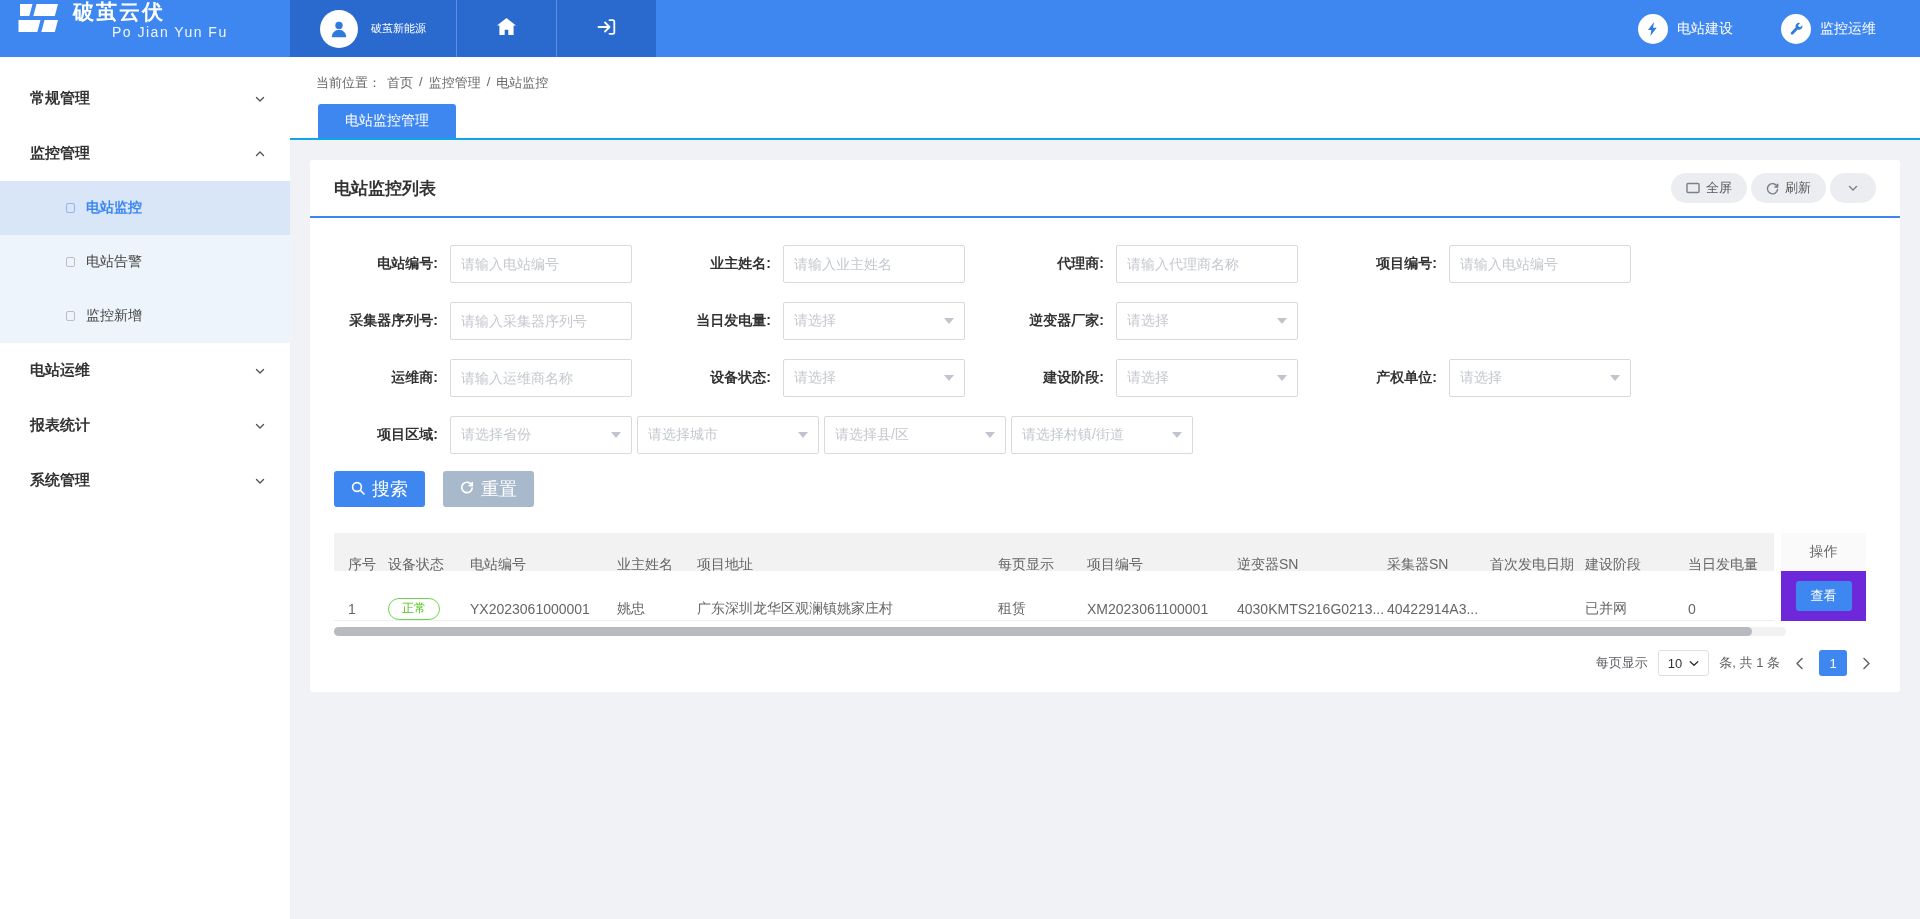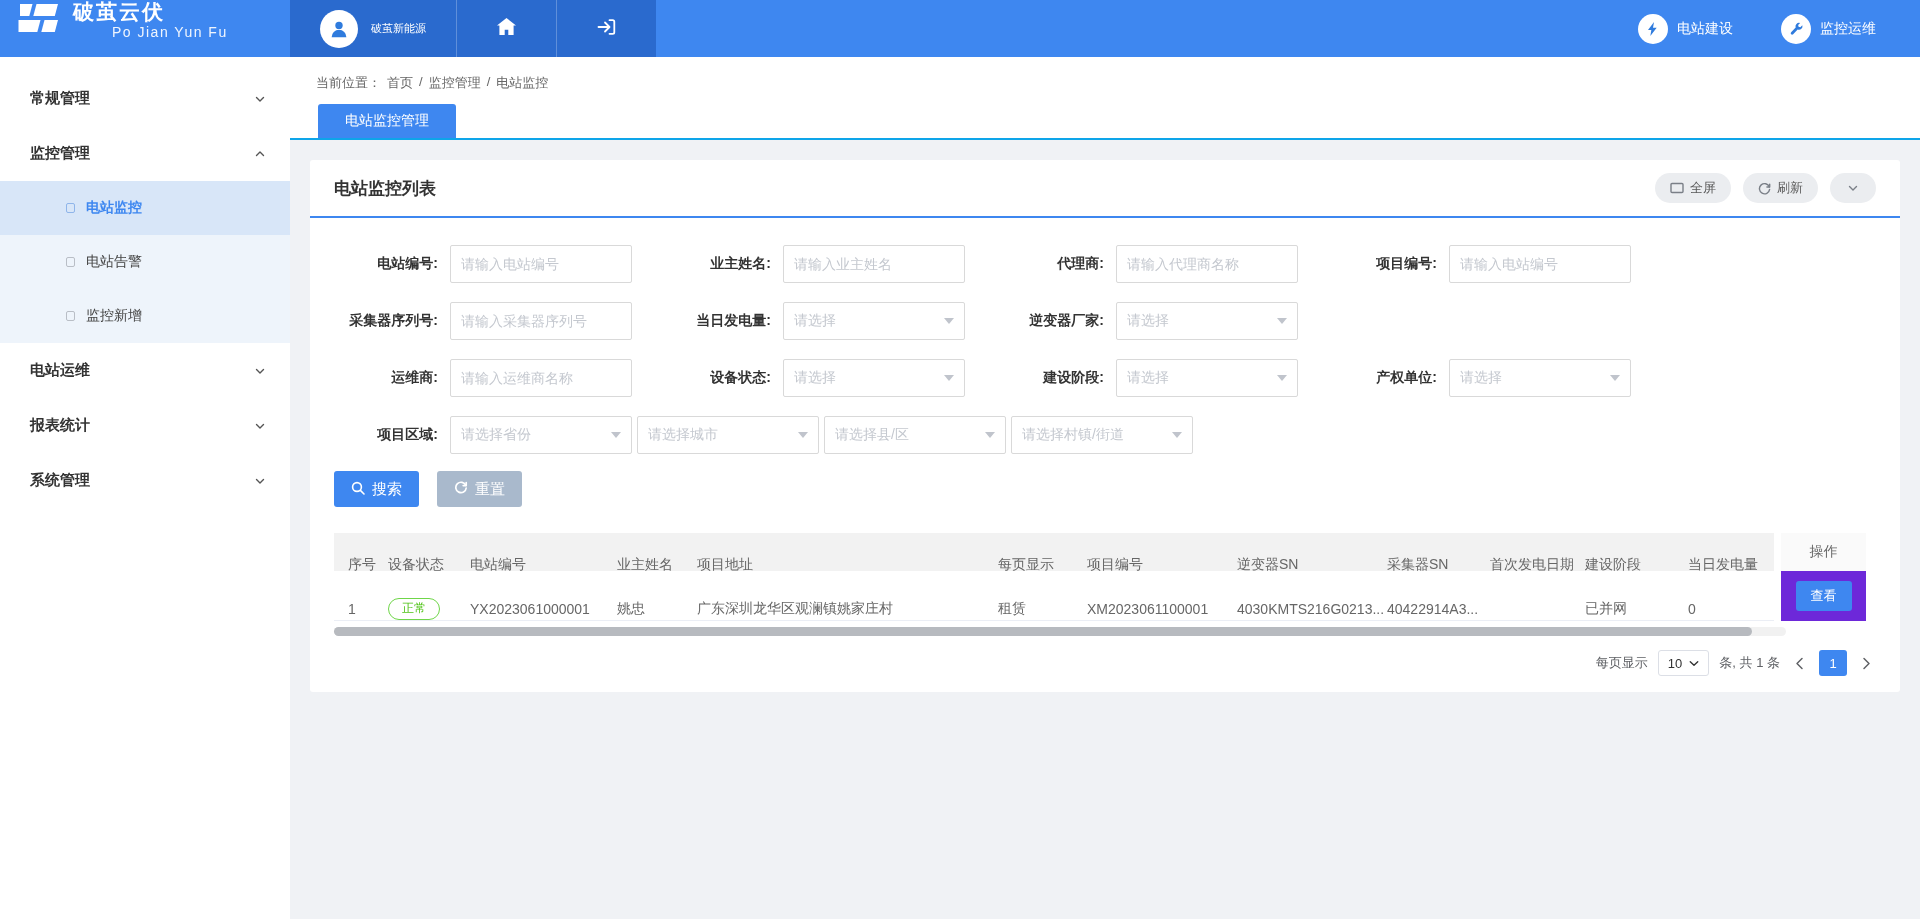--- a/index.html
+++ b/index.html
@@ -33,39 +33,39 @@
   .main-head { background:#fff; }
   .breadcrumb { padding:17px 0 12px 26px; font-size:13px; color:#666; display:flex; gap:6px; }
   .breadcrumb .bc-link { cursor:pointer; }
   .tabbar { padding:0 16px 0 28px; border-bottom:2px solid #0ea5e9; display:flex; }
   .tab { background:#3e87f0; color:#fff; font-size:14px; height:34px; display:flex; align-items:center; padding:0 27px; border-radius:3px 3px 0 0; cursor:pointer; }
 
   .content { padding:20px; flex:1; }
   .card { background:#fff; border-radius:3px; }
   .card-head { height:58px; display:flex; align-items:center; padding:0 24px; border-bottom:2px solid #3e87f0; }
   .card-title { font-size:17px; font-weight:700; color:#333; }
-  .tools { margin-left:auto; display:flex; align-items:center; gap:12px; }
+  .tools { margin-left:auto; display:flex; align-items:center; gap:4px; }
   .pill { height:30px; border:none; border-radius:16px; background:#ebedf0; color:#595959; font-size:13px; display:flex; align-items:center; gap:6px; padding:0 15px; cursor:pointer; font-family:inherit; }
   .pill .p-ic { display:flex; color:#7a7f87; }
   .pill.sm { width:46px; justify-content:center; padding:0; }
 
   
   .filters { padding:8px 24px 0; }
   .f-row { display:flex; margin-top:19px; }
   .f-field { width:333px; display:flex; align-items:center; }
   .f-label { width:104px; flex:none; text-align:right; font-size:14px; font-weight:600; color:#333; margin-right:12px; white-space:nowrap; }
   .f-input, .f-select { width:182px; height:38px; border:1px solid #d9d9d9; border-radius:2px; font-size:14px; background:#fff; }
   .f-input { padding:0 10px; color:#333; font-family:inherit; }
   .f-input::placeholder { color:#c4c8cf; }
   .f-select { display:flex; align-items:center; padding:0 10px; color:#c4c8cf; cursor:pointer; }
   .f-select .caret { margin-left:auto; color:#c0c4cc; display:flex; }
   .region-group { display:flex; gap:5px; }
 
   .actions { padding:17px 24px 0; display:flex; gap:18px; }
-  .btn { height:36px; border:none; border-radius:3px; color:#fff; font-size:15px; display:flex; align-items:center; gap:7px; padding:0 17px; cursor:pointer; font-family:inherit;text-align:center; }
+  .btn { height:36px; border:none; border-radius:3px; color:#fff; font-size:18px; display:flex; align-items:center; gap:7px; padding:0 17px; cursor:pointer; font-family:inherit;text-align:center; }
   .btn-search { background:#3e87f0; }
   .btn-reset { background:#a9b9cc; }
 
   
   .table-section { margin:26px 24px 0; position:relative; }
   .t-main { width:1440px; }
   .t-hrow { display:flex; align-items:center; height:38px; background:#f2f2f2; padding-left:14px; }
   .t-drow { display:flex; align-items:center; height:50px; background:#fff; padding-left:14px; border-bottom:1px solid #ebeef5; }
   .tc { flex:none; font-size:14px; color:#666; white-space:nowrap; overflow:hidden; padding-right:6px;margin-top:26px; }
   .c0{width:40px}.c1{width:82px}.c2{width:147px}.c3{width:80px}.c4{width:301px}.c5{width:89px}

